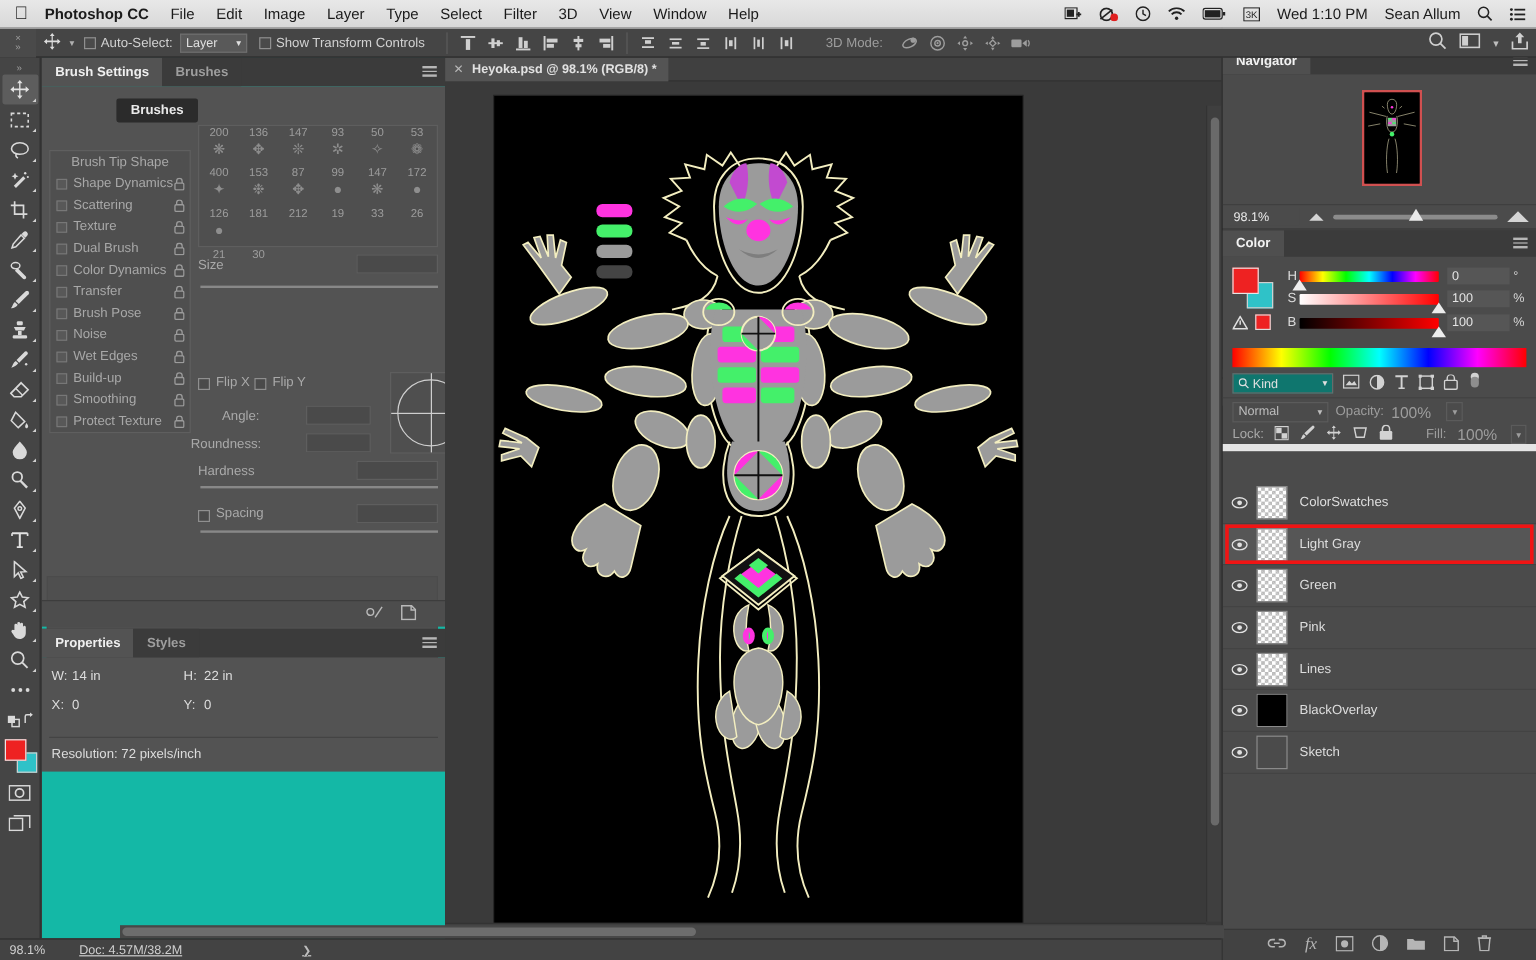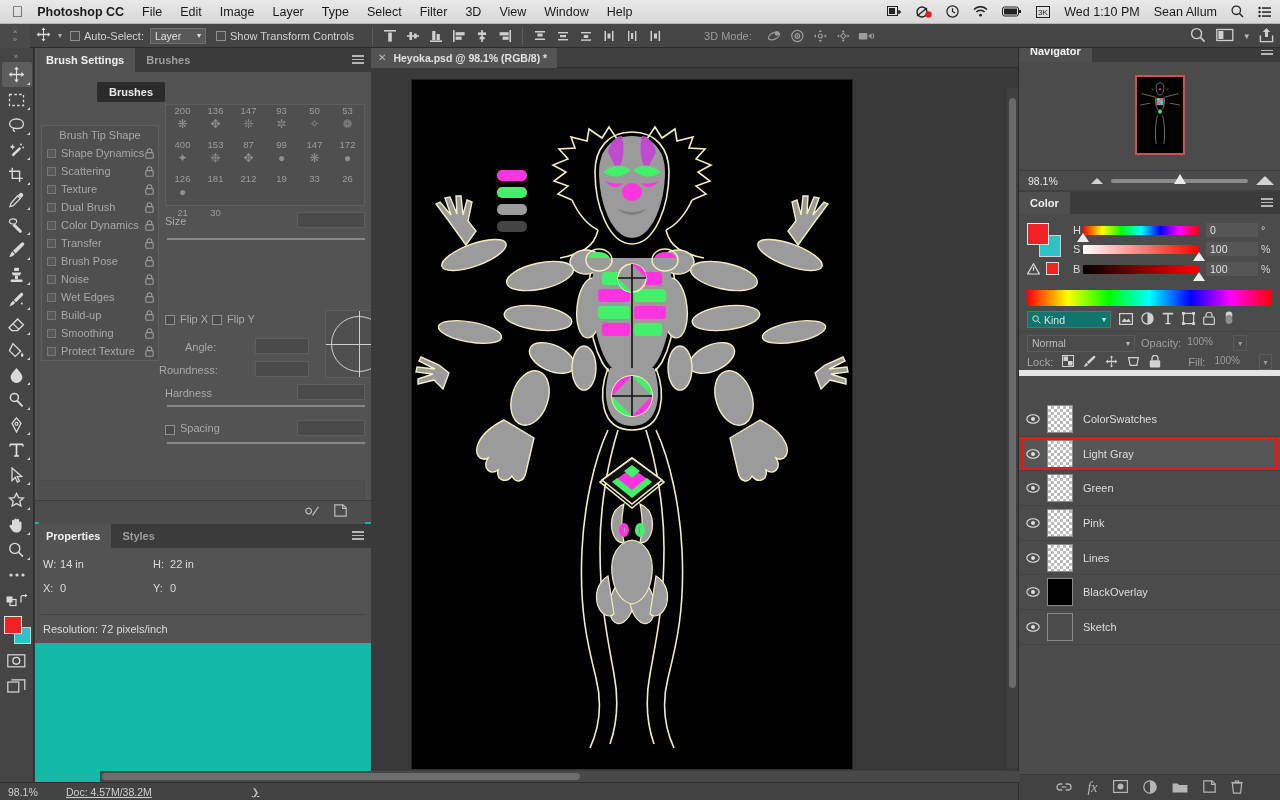--- a/index.html
+++ b/index.html
@@ -195,24 +195,24 @@
   .spectrum .bw .b { height: 8px; background: #000; }
   .warn-row { position: absolute; left: 8px; top: 48px; display: flex; align-items: center; gap: 6px; }
 
   .layers-body { position: absolute; top: 0; left: 0; right: 0; bottom: 0; background: #4b4b4b; }
   .filter-row { height: 24px; display: flex; align-items: center; padding: 0 8px; gap: 8px;
                 border-bottom: 1px solid #434343; }
   .kind-select { width: 84px; height: 17px; background: #0f766e; border: 1px solid #6a6a6a;
                  display: flex; align-items: center; padding: 0 4px; justify-content: space-between;
                  font-size: 10.5px; color: #e0e0e0; }
   .blend-row { height: 22px; display: flex; align-items: center; padding: 0 8px; gap: 6px; }
-  .blend-select { width: 108px; height: 17px; background: #4b4b4b; border: 1px solid #5b5b5b;
+  .blend-select { width: 80px; height: 17px; background: #4b4b4b; border: 1px solid #5b5b5b;
                   display: flex; align-items: center; padding: 0 4px; justify-content: space-between;
                   font-size: 10.5px; color: #bdbdbd; }
-  .opac-val { width: 40px; height: 15px; color: #9d9d9d; font-size: 10px; }
+  .opac-val { width: 40px; height: 15px; color: #9d9d9d; font-size: 13px; }
   .lock-row { height: 22px; display: flex; align-items: center; padding: 0 8px; gap: 9px;
               border-bottom: 6px solid #e5e5e5; }
   .layer-list { position: absolute; top: 94px; left: 0; right: 0; bottom: 40px; overflow: hidden; }
   .layer-row { height: 34.7px; display: flex; align-items: center; border-bottom: 1px solid #434343;
                position: relative; }
   .eye-cell { width: 28px; display: flex; justify-content: center; }
   .lthumb { width: 26px; height: 28px; border: 1px solid #8a8a8a; margin-right: 10px;
             background-image:
               linear-gradient(45deg, #bbb 25%, transparent 25%, transparent 75%, #bbb 75%),
               linear-gradient(45deg, #bbb 25%, #fff 25%, #fff 75%, #bbb 75%);
@@ -427,21 +427,21 @@
         </div>
       <div class="align-btn">
           <svg width="14" height="14" viewBox="0 0 14 14">
             <rect x="2.5" y="2" width="1.5" height="10" fill="#cfcfcf"></rect>
             <rect x="6" y="4.5" width="3" height="5" fill="#cfcfcf"></rect>
             <rect x="10.6" y="2" width="1.5" height="10" fill="#cfcfcf"></rect>
           </svg>
         </div>
     </div>
 
-    <span class="opt-label" style="margin-left:32px;color:#9d9d9d">3D Mode:</span>
+    <span class="opt-label" style="margin-left:16px;color:#9d9d9d">3D Mode:</span>
     <div class="align-group">
       <div class="align-btn">
           <svg width="15" height="14" viewBox="0 0 15 14">
             <ellipse cx="7" cy="7" rx="6" ry="3.2" fill="none" stroke="#9d9d9d" stroke-width="1.2" transform="rotate(-25 7 7)"></ellipse>
             <circle cx="10" cy="4.5" r="2.2" fill="#9d9d9d"></circle>
           </svg>
         </div>
       <div class="align-btn">
           <svg width="15" height="14" viewBox="0 0 15 14">
             <circle cx="7.3" cy="7" r="5.6" fill="none" stroke="#9d9d9d" stroke-width="1.2"></circle>

